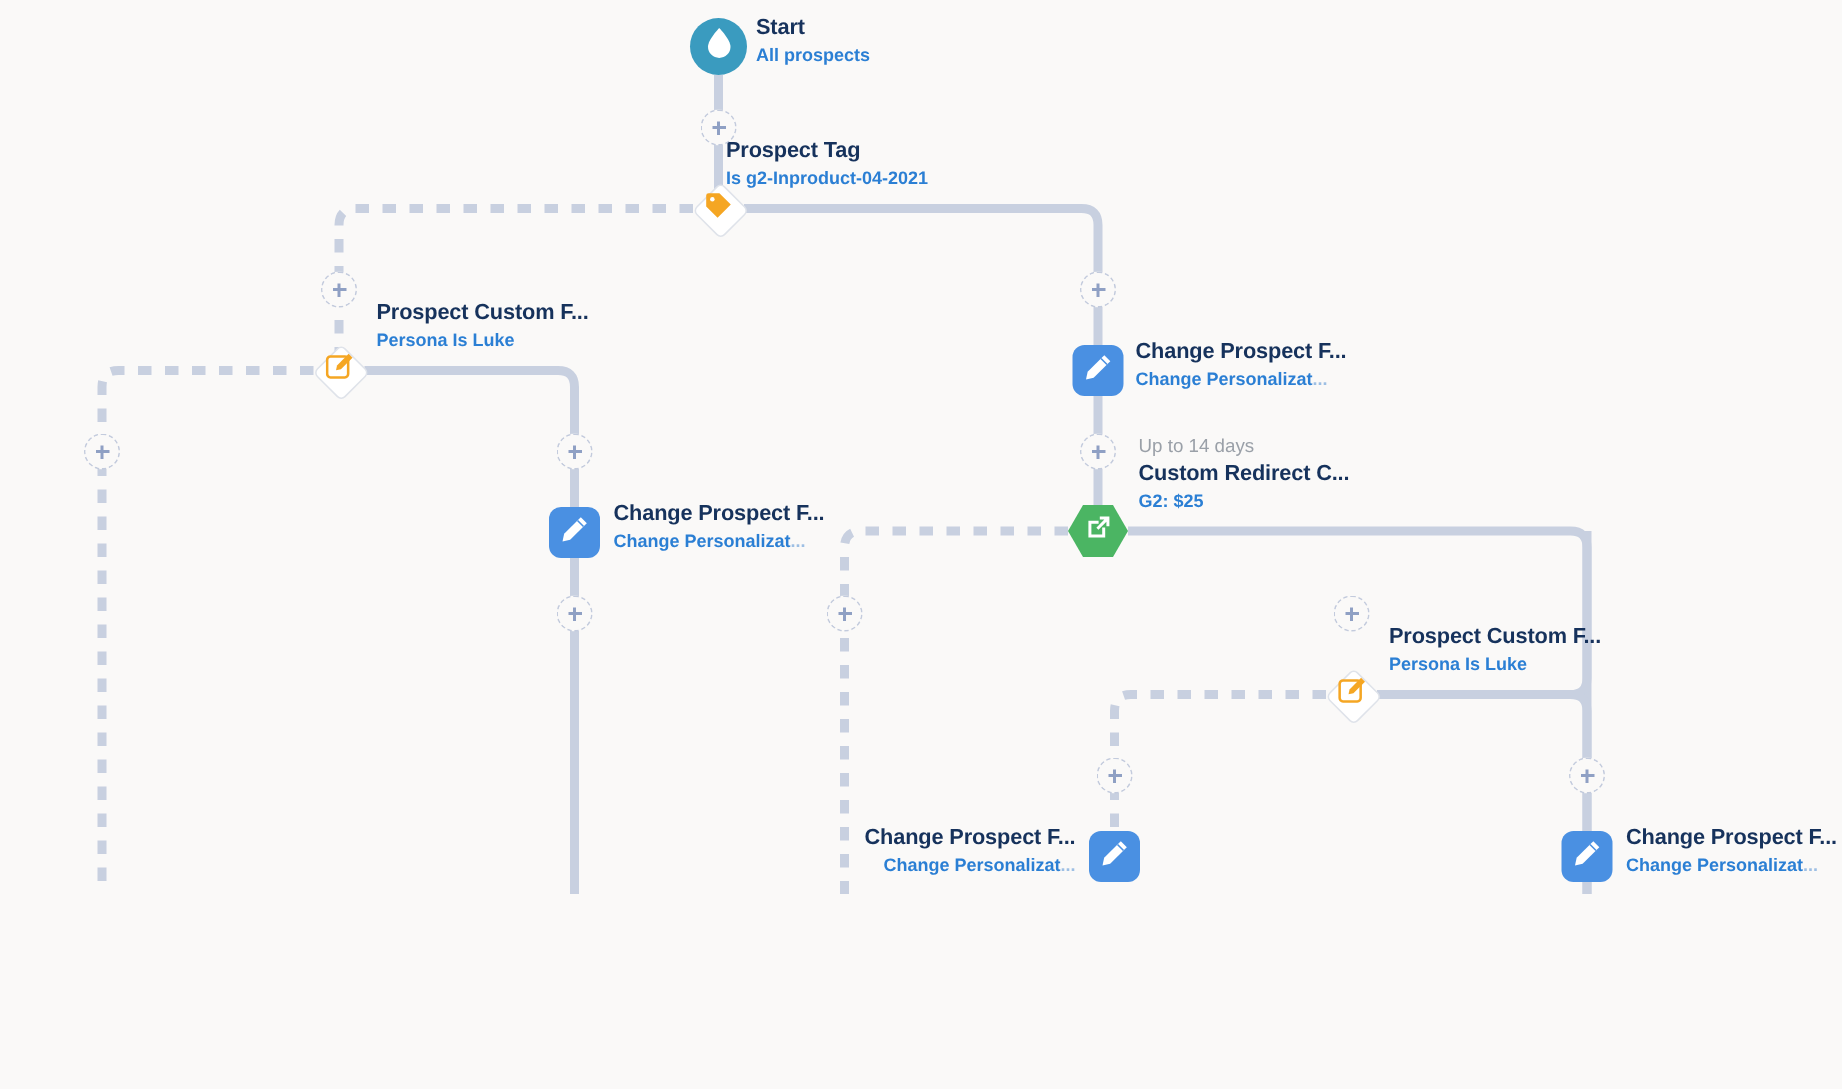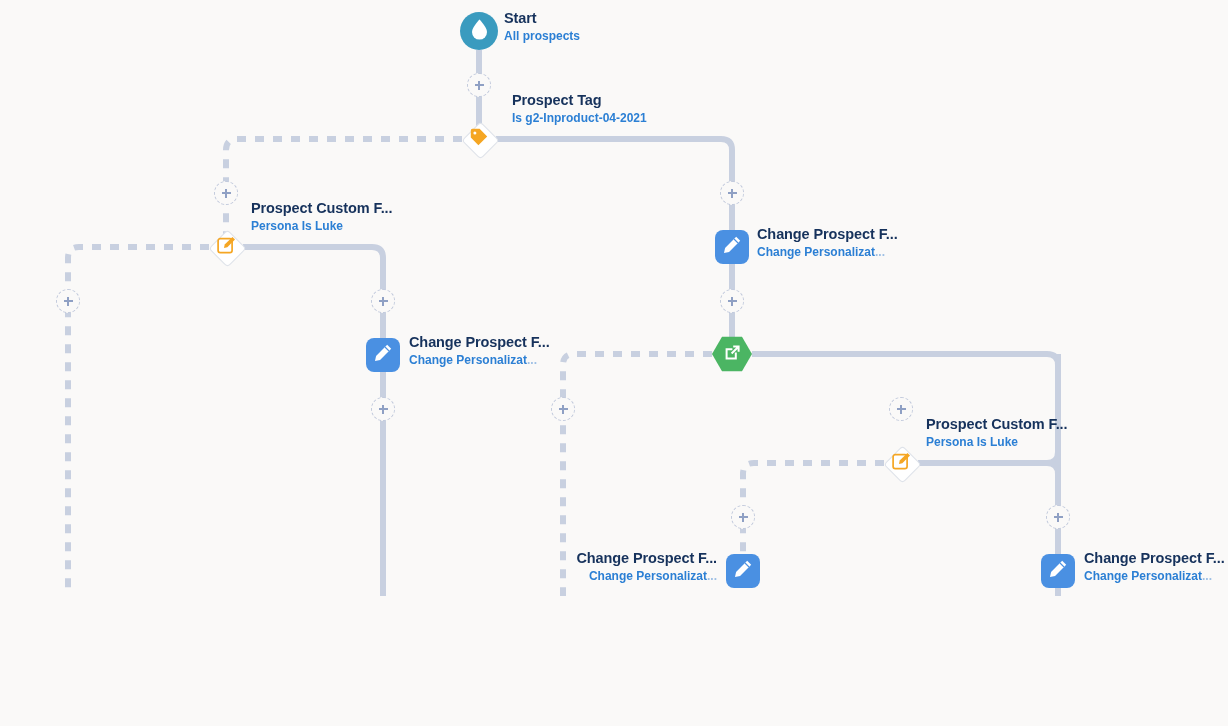--- a/index.html
+++ b/index.html
@@ -202,21 +202,21 @@
       <div class="lbl-sub">All prospects</div>
     </div>
     <div class="node" style="left: 479px; top: 139px;">
       <div class="shape-diamond">
         <span class="glyph"><svg width="18" height="18" viewBox="0 0 18 18">
             <path d="M9.6 0.8 L17.2 8.4 L8.4 17.2 L0.8 9.6 L0.8 2.4 A1.6 1.6 0 0 1 2.4 0.8 Z" fill="#f5a623"></path>
             <circle cx="4.9" cy="4.9" r="1.5" fill="#ffffff"></circle>
           </svg></span>
       </div>
     </div>
-    <div class="label right" style="left: 512px; top: 109px;">
+    <div class="label right" style="left: 484px; top: 109px;">
       <div class="lbl-title">Prospect Tag</div>
       <div class="lbl-sub">Is g2-Inproduct-04-2021</div>
     </div>
     <div class="node" style="left: 226px; top: 247px;">
       <div class="shape-diamond">
         <span class="glyph"><svg width="19" height="19" viewBox="0 0 19 19">
             <rect x="1.1" y="2.6" width="14" height="14" rx="2.2" fill="none" stroke="#f5a623" stroke-width="1.7"></rect>
             <path d="M15.4 0.9 L18.0 3.5 L10.3 11.2 L7.0 11.9 L7.7 8.6 Z" fill="#f5a623"></path>
           </svg></span>
       </div>
@@ -250,20 +250,25 @@
       <div class="lbl-sub">Change Personalizat<span class="fade">...</span></div>
     </div>
     <div class="node" style="left: 732px; top: 354px;">
       <div class="shape-hex">
         <span class="glyph"><svg width="19" height="19" viewBox="0 0 19 19">
             <path d="M2.6 5.2 L9.4 5.2 L9.4 7.2 L4.6 7.2 L4.6 14.4 L11.8 14.4 L11.8 9.6 L13.8 9.6 L13.8 16.4 L2.6 16.4 Z" fill="#ffffff"></path>
             <path d="M10.2 2.4 L16.6 2.4 L16.6 8.8 L14.6 8.8 L14.6 5.9 L9.3 11.2 L7.9 9.8 L13.2 4.4 L10.2 4.4 Z" fill="#ffffff"></path>
           </svg></span>
       </div>
     </div>
+    <div class="label right" style="left: 759px; top: 316px;">
+      <div class="lbl-pre">Up to 14 days</div>
+      <div class="lbl-title">Custom Redirect C...</div>
+      <div class="lbl-sub">G2: $25</div>
+    </div>
     <div class="node" style="left: 901px; top: 463px;">
       <div class="shape-diamond">
         <span class="glyph"><svg width="19" height="19" viewBox="0 0 19 19">
             <rect x="1.1" y="2.6" width="14" height="14" rx="2.2" fill="none" stroke="#f5a623" stroke-width="1.7"></rect>
             <path d="M15.4 0.9 L18.0 3.5 L10.3 11.2 L7.0 11.9 L7.7 8.6 Z" fill="#f5a623"></path>
           </svg></span>
       </div>
     </div>
     <div class="label right" style="left: 926px; top: 433px;">
       <div class="lbl-title">Prospect Custom F...</div>

